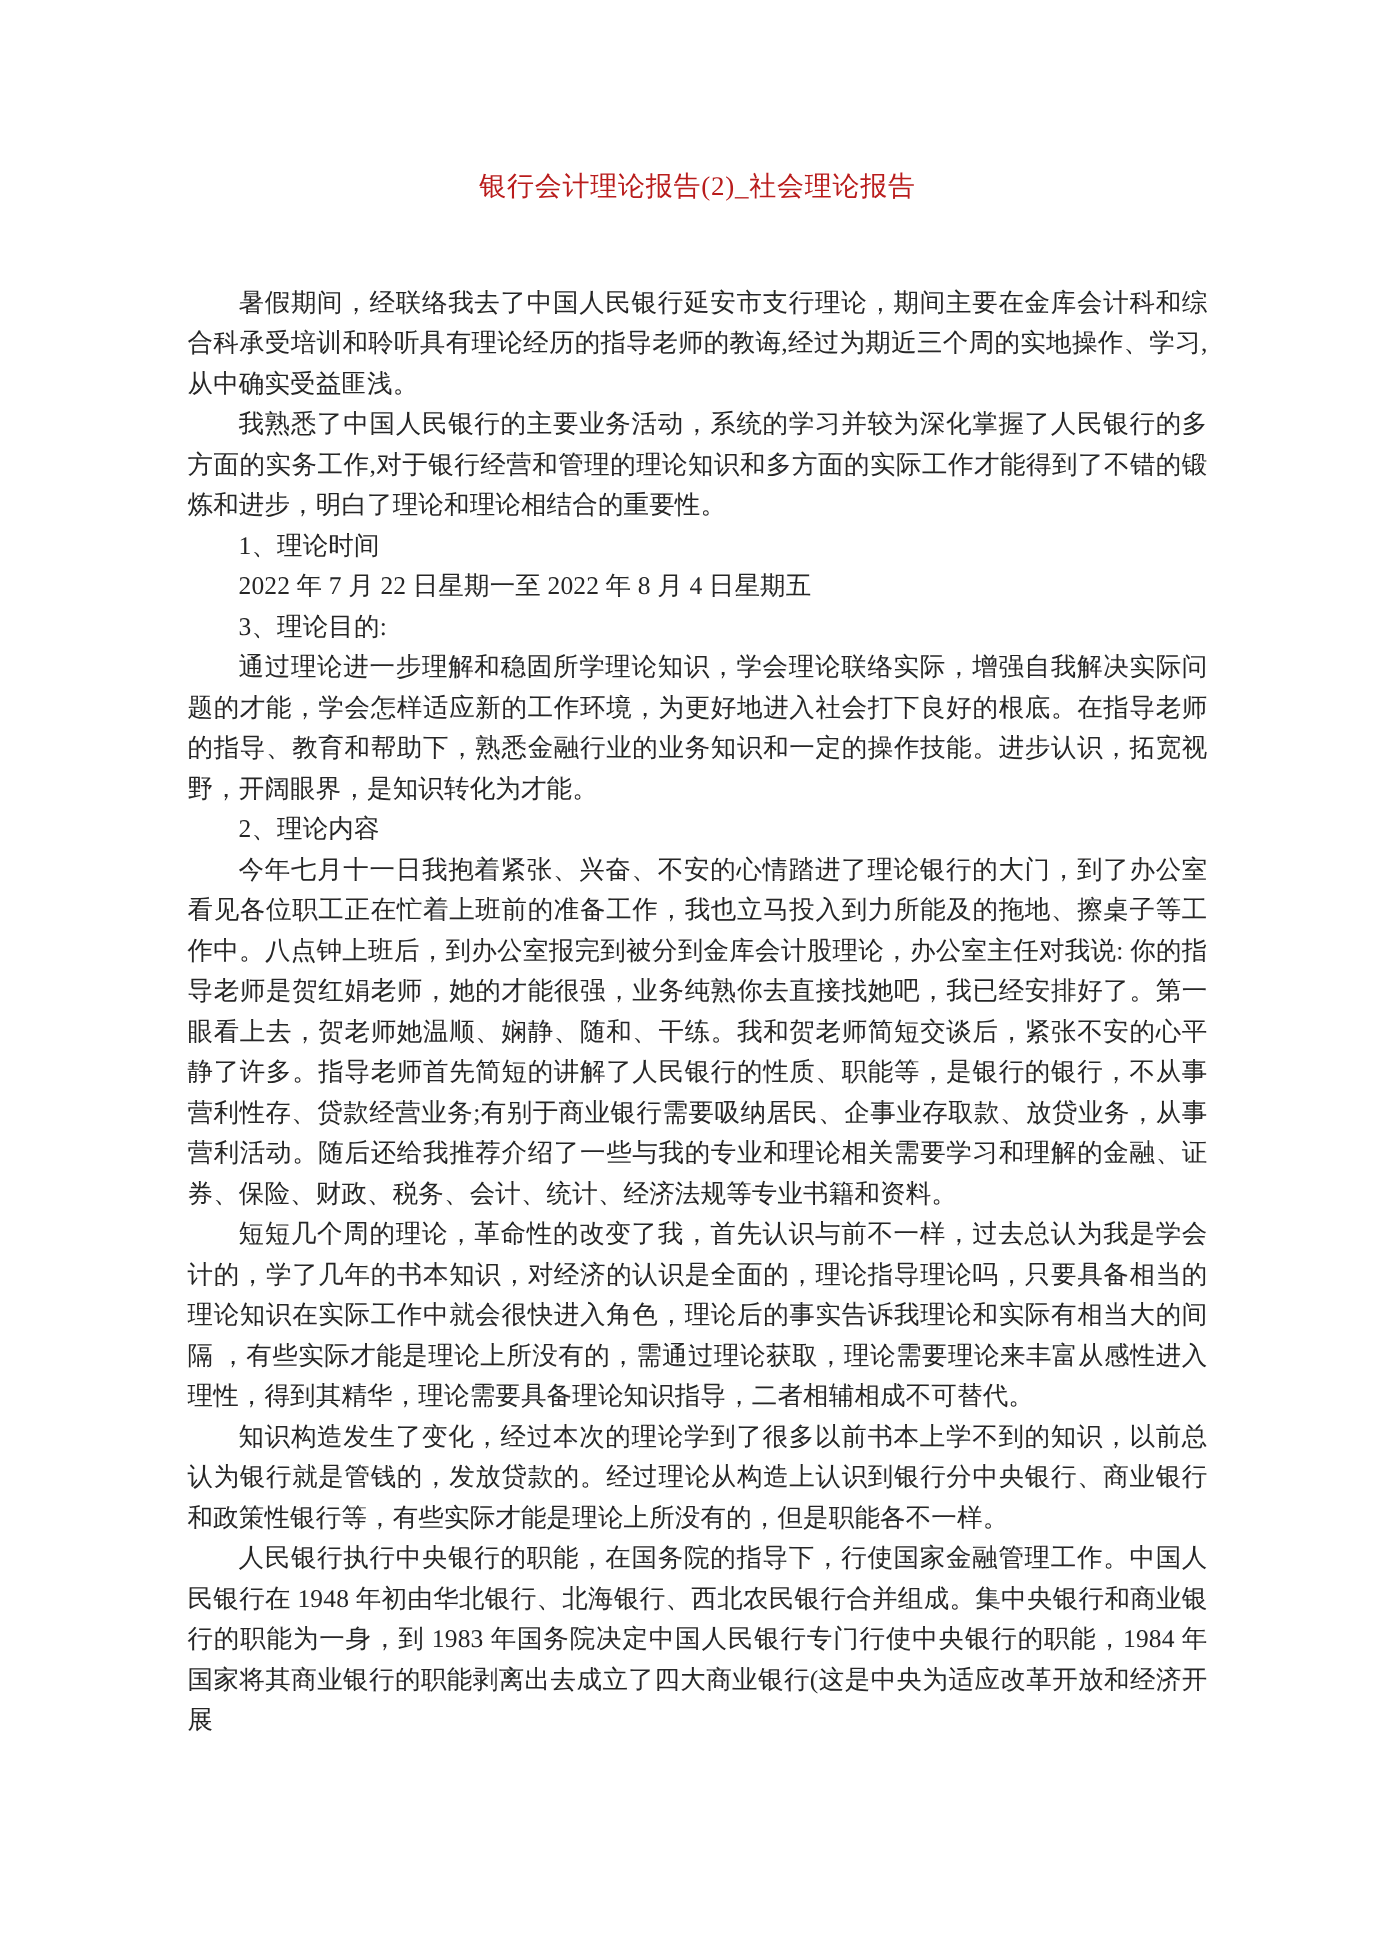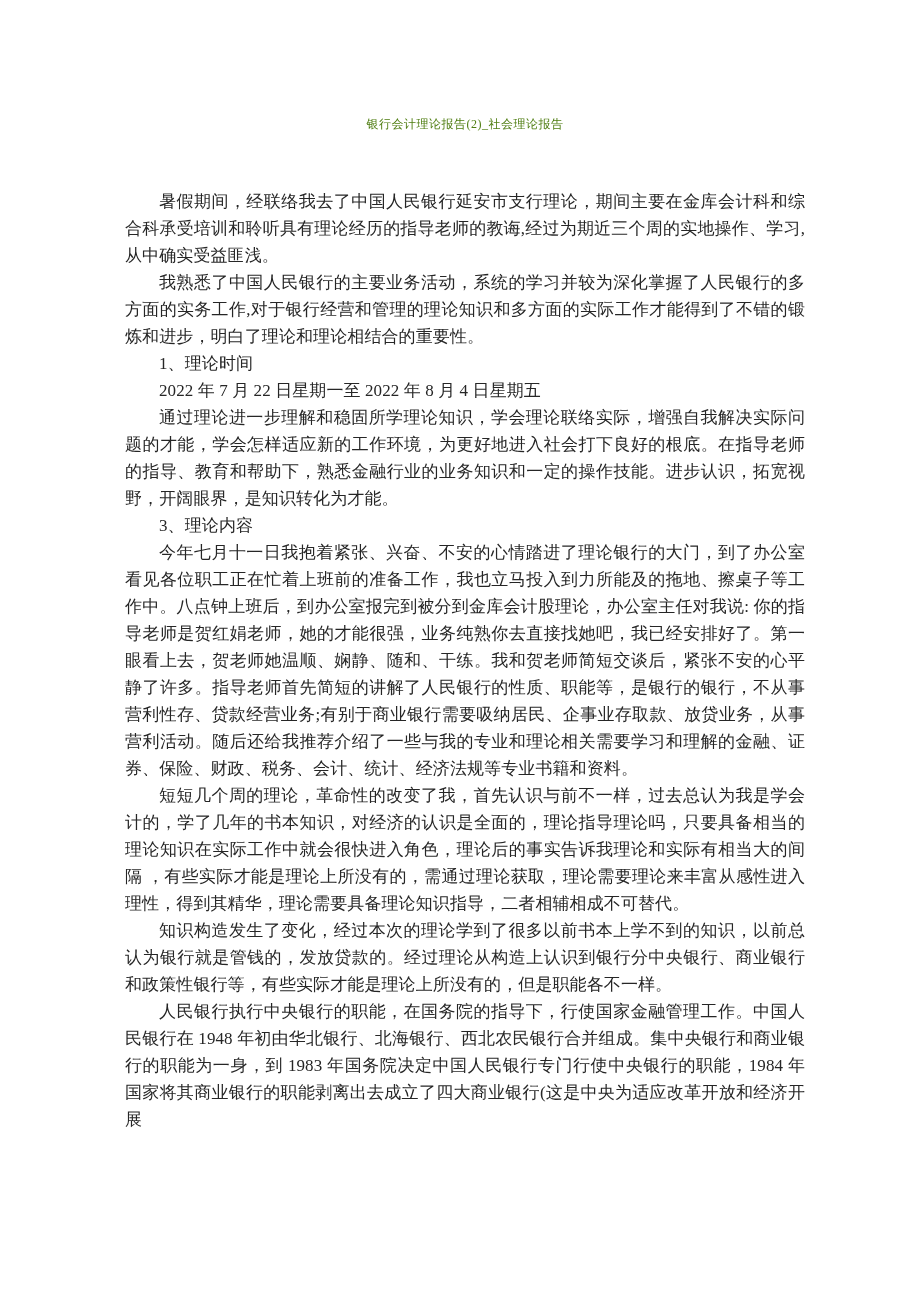--- a/index.html
+++ b/index.html
@@ -13,25 +13,25 @@
     height: 1302px;
     background: #ffffff;
     overflow: hidden;
     font-family: "Liberation Serif", "DejaVu Serif", serif;
   }
   .content {
     padding: 111px 115px 0 125px;
   }
   .doc-title {
     margin: 0 0 50px 0;
-    font-size: 12px;
+    font-size: 18px;
     line-height: 27px;
     font-weight: normal;
     letter-spacing: 0.5px;
-    color: #4d7c0f;
+    color: #b91c1c;
     text-align: center;
   }
   .para {
     margin: 0;
     font-size: 17px;
     line-height: 27px;
     color: #262626;
     text-align: justify;
     text-justify: inter-character;
     text-indent: 2em;
@@ -45,21 +45,22 @@
 
 <div class="page">
   <div class="content">
 
     <h1 class="doc-title">银行会计理论报告(2)_社会理论报告</h1>
 
     <p class="para">暑假期间，经联络我去了中国人民银行延安市支行理论，期间主要在金库会计科和综合科承受培训和聆听具有理论经历的指导老师的教诲,经过为期近三个周的实地操作、学习,从中确实受益匪浅。</p>
     <p class="para">我熟悉了中国人民银行的主要业务活动，系统的学习并较为深化掌握了人民银行的多方面的实务工作,对于银行经营和管理的理论知识和多方面的实际工作才能得到了不错的锻炼和进步，明白了理论和理论相结合的重要性。</p>
     <p class="para">1、理论时间</p>
     <p class="para">2022 年 7 月 22 日星期一至 2022 年 8 月 4 日星期五</p>
+    <p class="para">3、理论目的:</p>
     <p class="para">通过理论进一步理解和稳固所学理论知识，学会理论联络实际，增强自我解决实际问题的才能，学会怎样适应新的工作环境，为更好地进入社会打下良好的根底。在指导老师的指导、教育和帮助下，熟悉金融行业的业务知识和一定的操作技能。进步认识，拓宽视 野，开阔眼界，是知识转化为才能。</p>
-    <p class="para">3、理论内容</p>
+    <p class="para">2、理论内容</p>
     <p class="para">今年七月十一日我抱着紧张、兴奋、不安的心情踏进了理论银行的大门，到了办公室看见各位职工正在忙着上班前的准备工作，我也立马投入到力所能及的拖地、擦桌子等工作中。八点钟上班后，到办公室报完到被分到金库会计股理论，办公室主任对我说: 你的指导老师是贺红娟老师，她的才能很强，业务纯熟你去直接找她吧，我已经安排好了。第一眼看上去，贺老师她温顺、娴静、随和、干练。我和贺老师简短交谈后，紧张不安的心平静了许多。指导老师首先简短的讲解了人民银行的性质、职能等，是银行的银行，不从事营利性存、贷款经营业务;有别于商业银行需要吸纳居民、企事业存取款、放贷业务，从事营利活动。随后还给我推荐介绍了一些与我的专业和理论相关需要学习和理解的金融、证券、保险、财政、税务、会计、统计、经济法规等专业书籍和资料。</p>
     <p class="para">短短几个周的理论，革命性的改变了我，首先认识与前不一样，过去总认为我是学会计的，学了几年的书本知识，对经济的认识是全面的，理论指导理论吗，只要具备相当的理论知识在实际工作中就会很快进入角色，理论后的事实告诉我理论和实际有相当大的间隔 ，有些实际才能是理论上所没有的，需通过理论获取，理论需要理论来丰富从感性进入理性，得到其精华，理论需要具备理论知识指导，二者相辅相成不可替代。</p>
     <p class="para">知识构造发生了变化，经过本次的理论学到了很多以前书本上学不到的知识，以前总认为银行就是管钱的，发放贷款的。经过理论从构造上认识到银行分中央银行、商业银行和政策性银行等，有些实际才能是理论上所没有的，但是职能各不一样。</p>
     <p class="para">人民银行执行中央银行的职能，在国务院的指导下，行使国家金融管理工作。中国人民银行在 1948 年初由华北银行、北海银行、西北农民银行合并组成。集中央银行和商业银行的职能为一身，到 1983 年国务院决定中国人民银行专门行使中央银行的职能，1984 年国家将其商业银行的职能剥离出去成立了四大商业银行(这是中央为适应改革开放和经济开展</p>
 
   </div>
 </div>
 
 </body></html>

